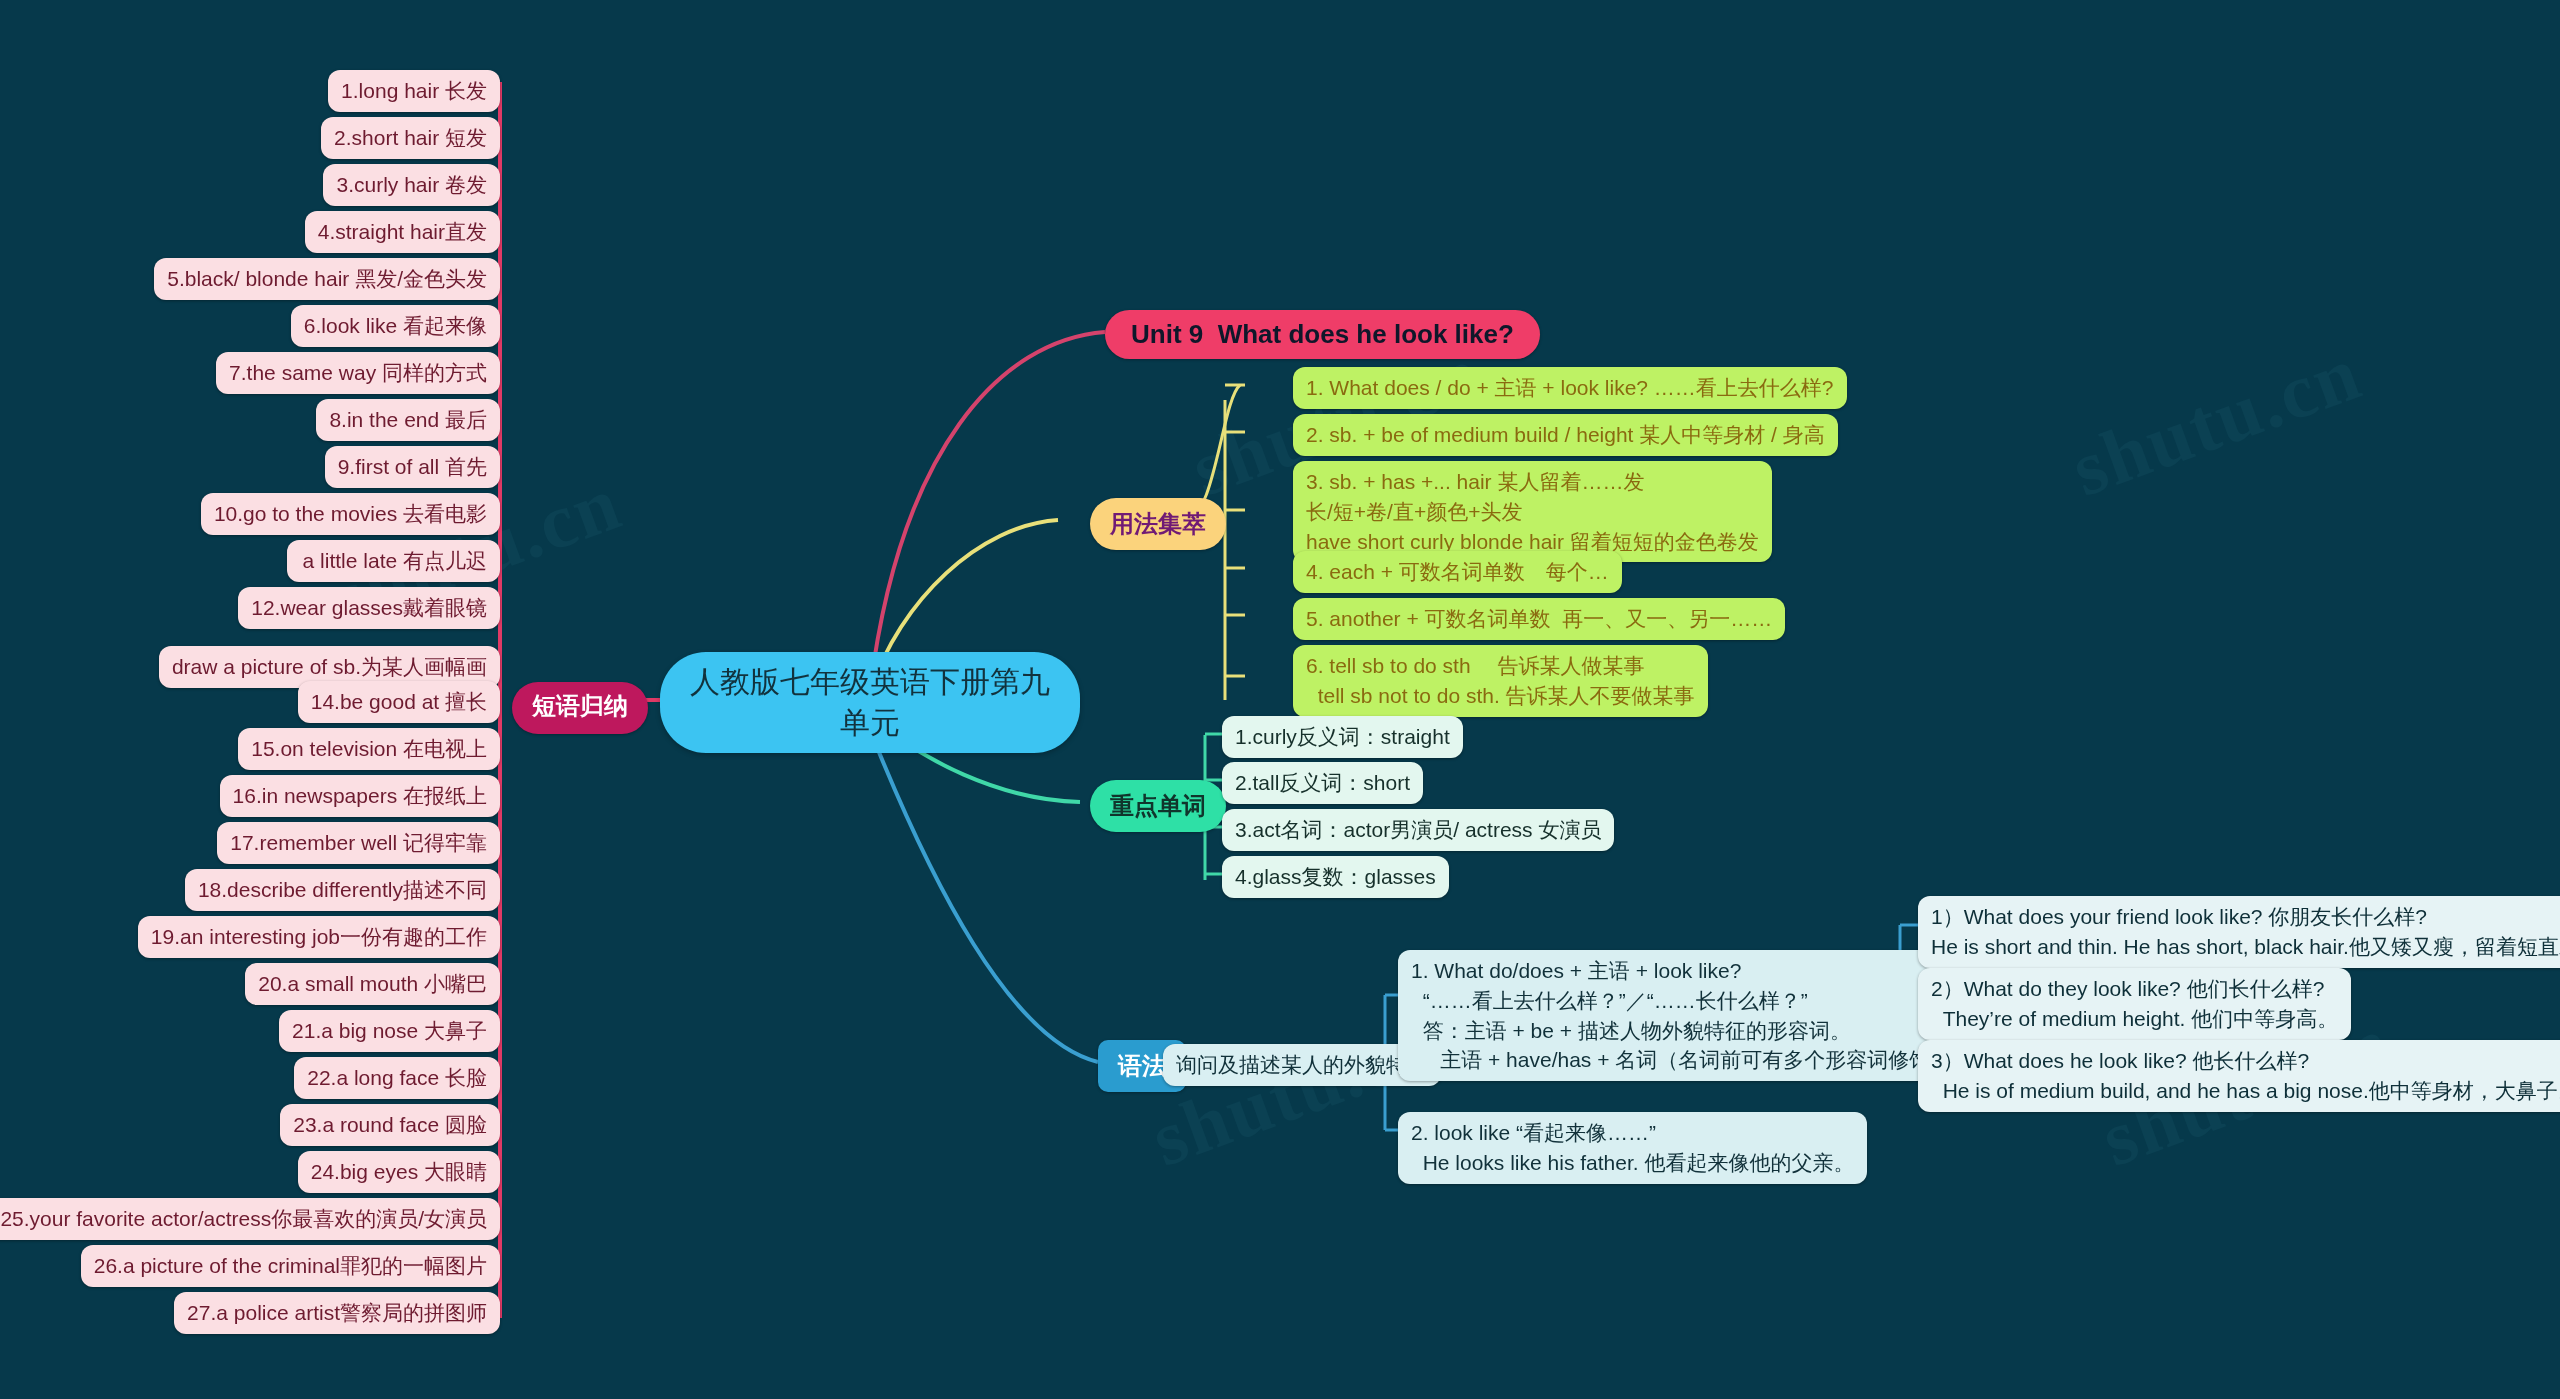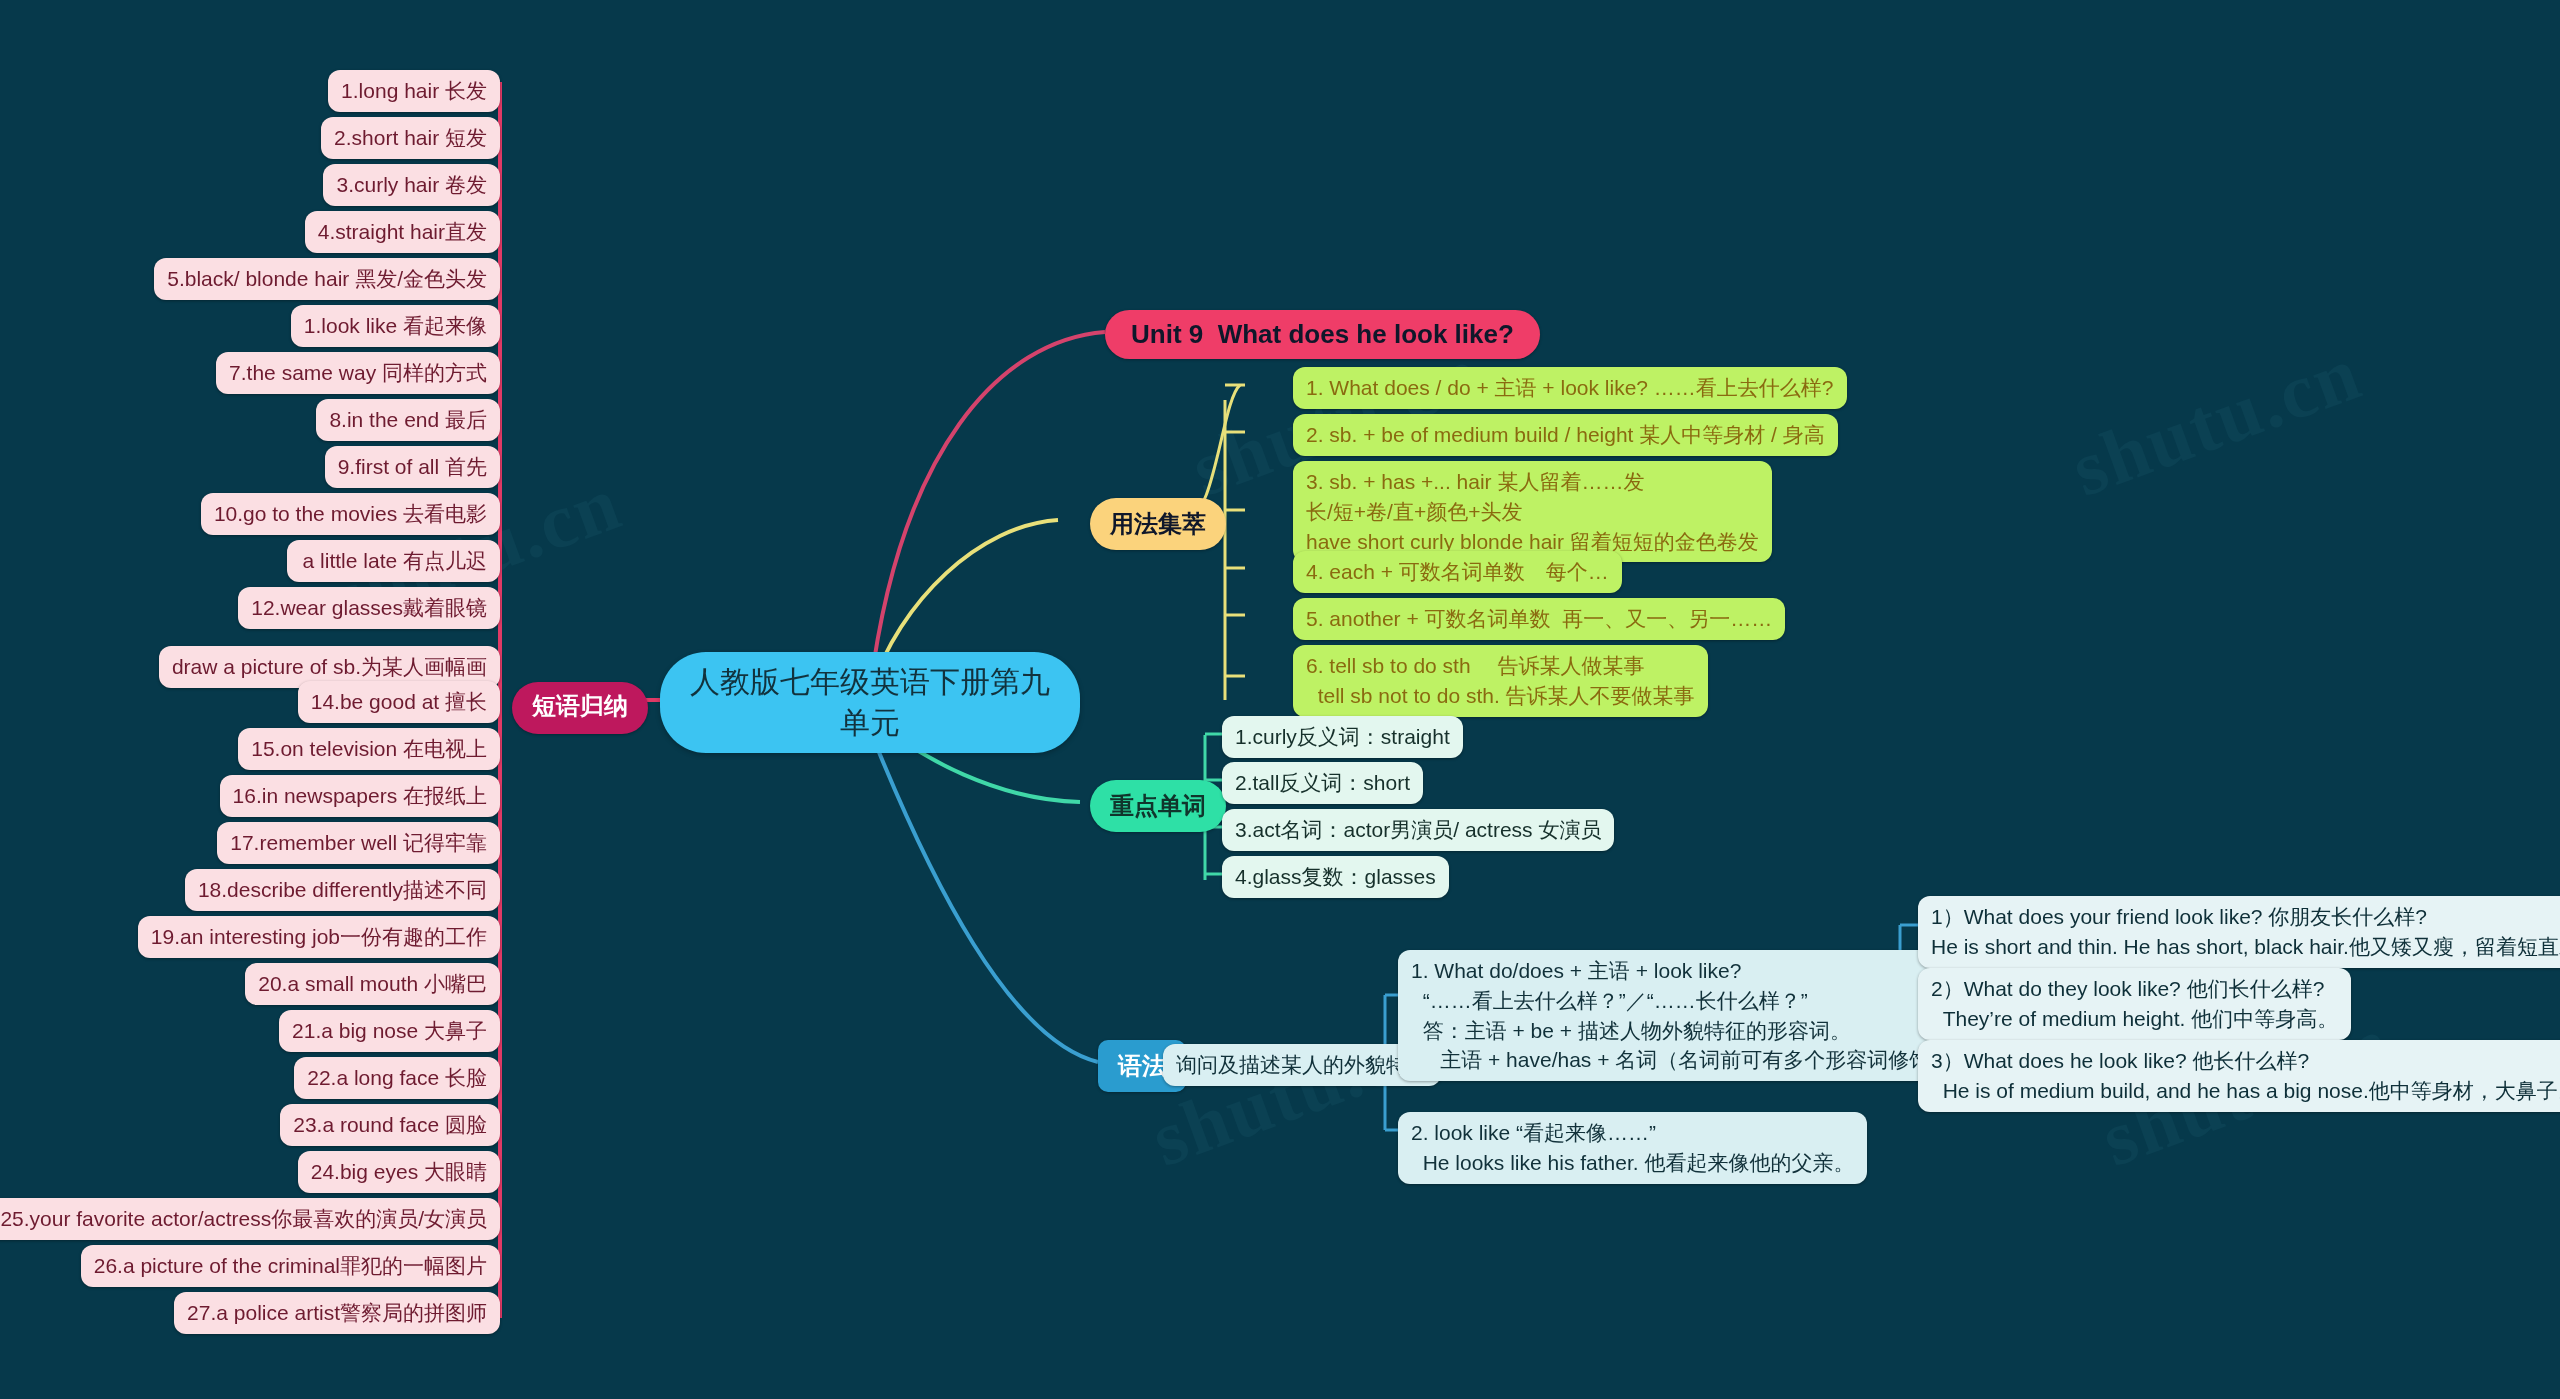--- a/index.html
+++ b/index.html
@@ -26,21 +26,21 @@
   .central{
     background:#3cc4f2;color:#12323d;border-radius:46px;
     width:420px;padding:10px 20px;text-align:center;
     font-size:30px;line-height:1.35;white-space:normal;
     box-shadow:0 2px 5px rgba(0,0,0,.25);
   }
 
   
   .pill{border-radius:999px;padding:9px 20px;font-size:24px;font-weight:600;box-shadow:0 1px 3px rgba(0,0,0,.3);}
   .pill.pink{background:#be185d;color:#fff;font-family:Liberation Mono, monospace;}
-  .pill.yellow{background:#fbd37c;color:#0f172a;}
+  .pill.yellow{background:#fbd37c;color:#701a75;}
   .pill.green{background:#2ee0a6;color:#10352c;}
   .pill.blue{background:#2a9ccf;color:#fff;border-radius:10px;font-family:"Liberation Sans",sans-serif;}
 
   
   .titlepill{
     background:#ef3d68;color:#0f172a;border-radius:999px;
     padding:6px 26px;font-size:26px;font-weight:600;
     box-shadow:0 1px 3px rgba(0,0,0,.3);
   }
 
@@ -135,21 +135,21 @@
   <div class="node pill pink" style="left:512px;top:682px;">短语归纳</div>
   <div class="node pill yellow" style="left:1090px;top:498px;">用法集萃</div>
   <div class="node pill green" style="left:1090px;top:780px;">重点单词</div>
   <div class="node pill blue" style="left:1098px;top:1040px;">语法</div>
 
   <div class="node leaf pink" style="right:2060px;top:70px;">1.long hair 长发</div>
   <div class="node leaf pink" style="right:2060px;top:117px;">2.short hair 短发</div>
   <div class="node leaf pink" style="right:2060px;top:164px;">3.curly hair 卷发</div>
   <div class="node leaf pink" style="right:2060px;top:211px;">4.straight hair直发</div>
   <div class="node leaf pink" style="right:2060px;top:258px;">5.black/ blonde hair 黑发/金色头发</div>
-  <div class="node leaf pink" style="right:2060px;top:305px;">1.look like 看起来像</div>
+  <div class="node leaf pink" style="right:2060px;top:305px;">6.look like 看起来像</div>
   <div class="node leaf pink" style="right:2060px;top:352px;">7.the same way 同样的方式</div>
   <div class="node leaf pink" style="right:2060px;top:399px;">8.in the end 最后</div>
   <div class="node leaf pink" style="right:2060px;top:446px;">9.first of all 首先</div>
   <div class="node leaf pink" style="right:2060px;top:493px;">10.go to the movies 去看电影</div>
   <div class="node leaf pink" style="right:2060px;top:540px;padding-left:16px;">a little late 有点儿迟</div>
   <div class="node leaf pink" style="right:2060px;top:587px;">12.wear glasses戴着眼镜</div>
   <div class="node leaf pink" style="right:2060px;top:634px;margin-top:12px;">draw a picture of sb.为某人画幅画</div>
   <div class="node leaf pink" style="right:2060px;top:681px;">14.be good at 擅长</div>
   <div class="node leaf pink" style="right:2060px;top:728px;">15.on television 在电视上</div>
   <div class="node leaf pink" style="right:2060px;top:775px;">16.in newspapers 在报纸上</div>

